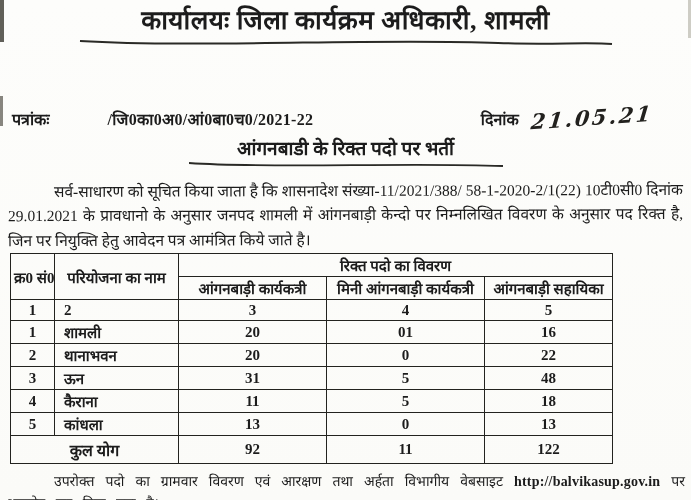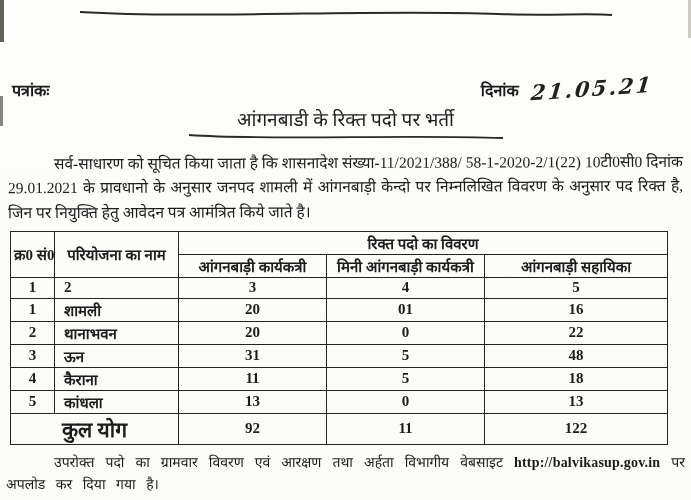--- a/index.html
+++ b/index.html
@@ -24,66 +24,68 @@
   .ref-value { margin-left:58px; letter-spacing:.3px; }
   .date-group { margin-left:auto; margin-right:26px; display:flex; align-items:baseline;margin-top:40px; }
   .hand {
     display:inline-block; margin-left:12px;
     font-family:"DejaVu Serif", serif; font-style:italic;
     font-size:21px; letter-spacing:2.5px; font-weight:600;
     transform:rotate(-4deg) skewX(-10deg); color:#22211e;
   }
 
   .subject-wrap { text-align:center; margin-top:8px; line-height:1.15; }
-  .subject-wrap h2 { display:inline-block; margin:0; font-size:19px; font-weight:400; }
+  .subject-wrap h2 { display:inline-block; margin:0; font-size:19px; font-weight:700; }
 
   .body-par {
     margin:9px 8px 0 8px; font-size:15.5px; line-height:1.57;
     text-align:justify; text-indent:46px; font-weight:500;
     transform:rotate(-0.2deg);
   }
 
   table.vtable {
     border-collapse:collapse; table-layout:fixed;
-    width:658px; margin:7px 0 0 10px;
+    width:603px; margin:1px 0 0 10px;
     font-size:15px; font-weight:600;
   }
   .vtable td {
     border:1.6px solid #23231f; text-align:center;
     padding:1px 3px; height:20px; overflow:hidden; white-space:nowrap;
   }
   .vtable td.th { font-weight:600; }
   .vtable td.left { text-align:left; padding-left:9px; }
   .vtable tr.numrow td { height:18px; }
   .vtable tr.totalrow td { height:25px; font-weight:700; }
-  .vtable td.total-label { font-size:21px; }
+  .vtable td.total-label { font-size:16px; }
 
   .footer-par {
     margin:7px 6px 0 6px; font-size:14px; line-height:1.55;
     text-align:justify; text-indent:48px; font-weight:500;
     word-spacing:7px;
   }
   .url { font-weight:700; word-spacing:0; letter-spacing:.2px; }
 </style>
 </head>
 <body>
 
 <div class="page">
   <div class="art-tl"></div>
   <div class="art-l2"></div>
   <div class="art-tr"></div>
 
   <div class="title-wrap">
+    <h1>कार्यालयः जिला कार्यक्रम अधिकारी, शामली</h1>
     <svg class="u-svg" width="536" height="12" viewBox="0 0 536 12">
       <path d="M2,4 C120,11 300,1 420,6 C470,8 510,5 534,7" stroke="#2a2a26" stroke-width="2" fill="none"></path>
     </svg>
   </div>
 
   <div class="ref-line">
     <span class="ref-label">पत्रांकः</span>
+    <span class="ref-value">/जि0का0अ0/आं0बा0च0/2021-22</span>
     <span class="date-group">
       <span>दिनांक</span>
       <span class="hand">21.05.21</span>
     </span>
   </div>
 
   <div class="subject-wrap">
     <h2>आंगनबाडी के रिक्त पदो पर भर्ती</h2>
     <svg class="u-svg" width="318" height="10" viewBox="0 0 318 10">
       <path d="M2,3 C90,9 210,2 316,6" stroke="#2a2a26" stroke-width="1.8" fill="none"></path>

